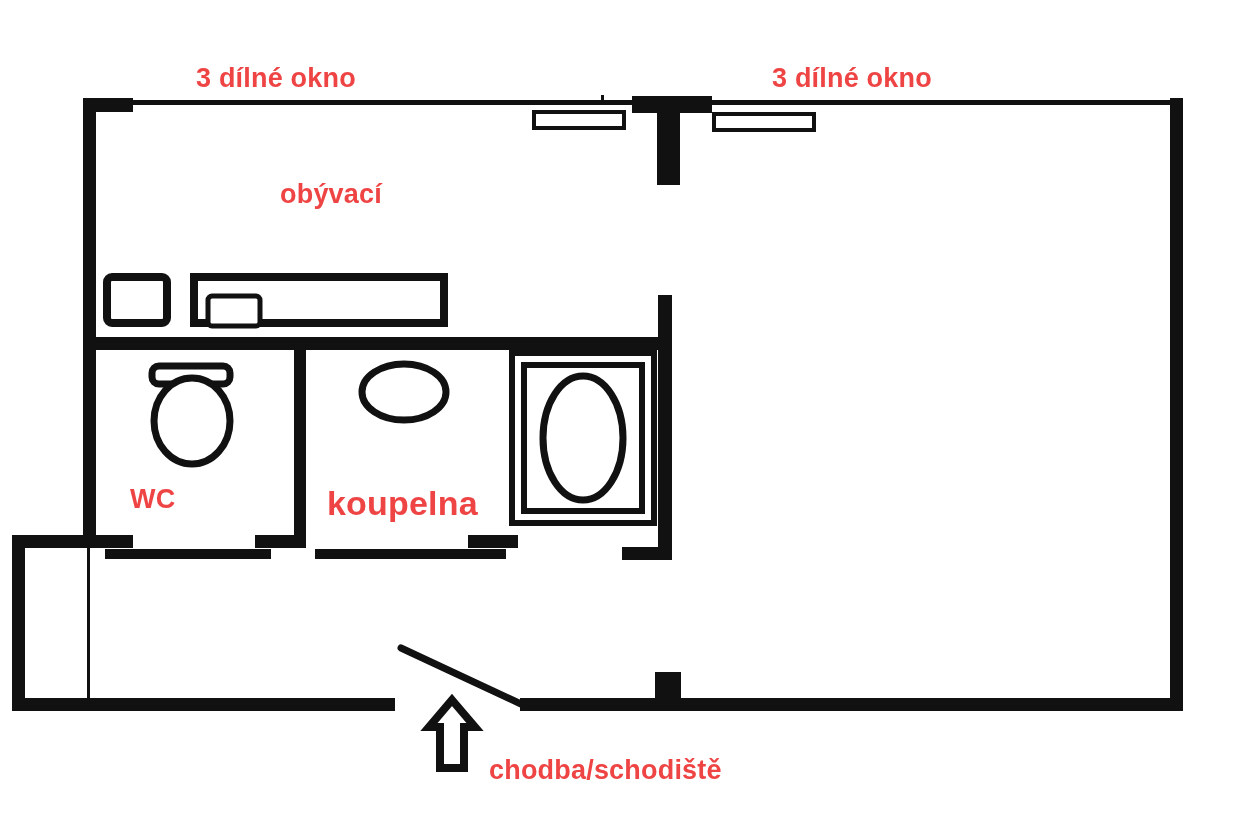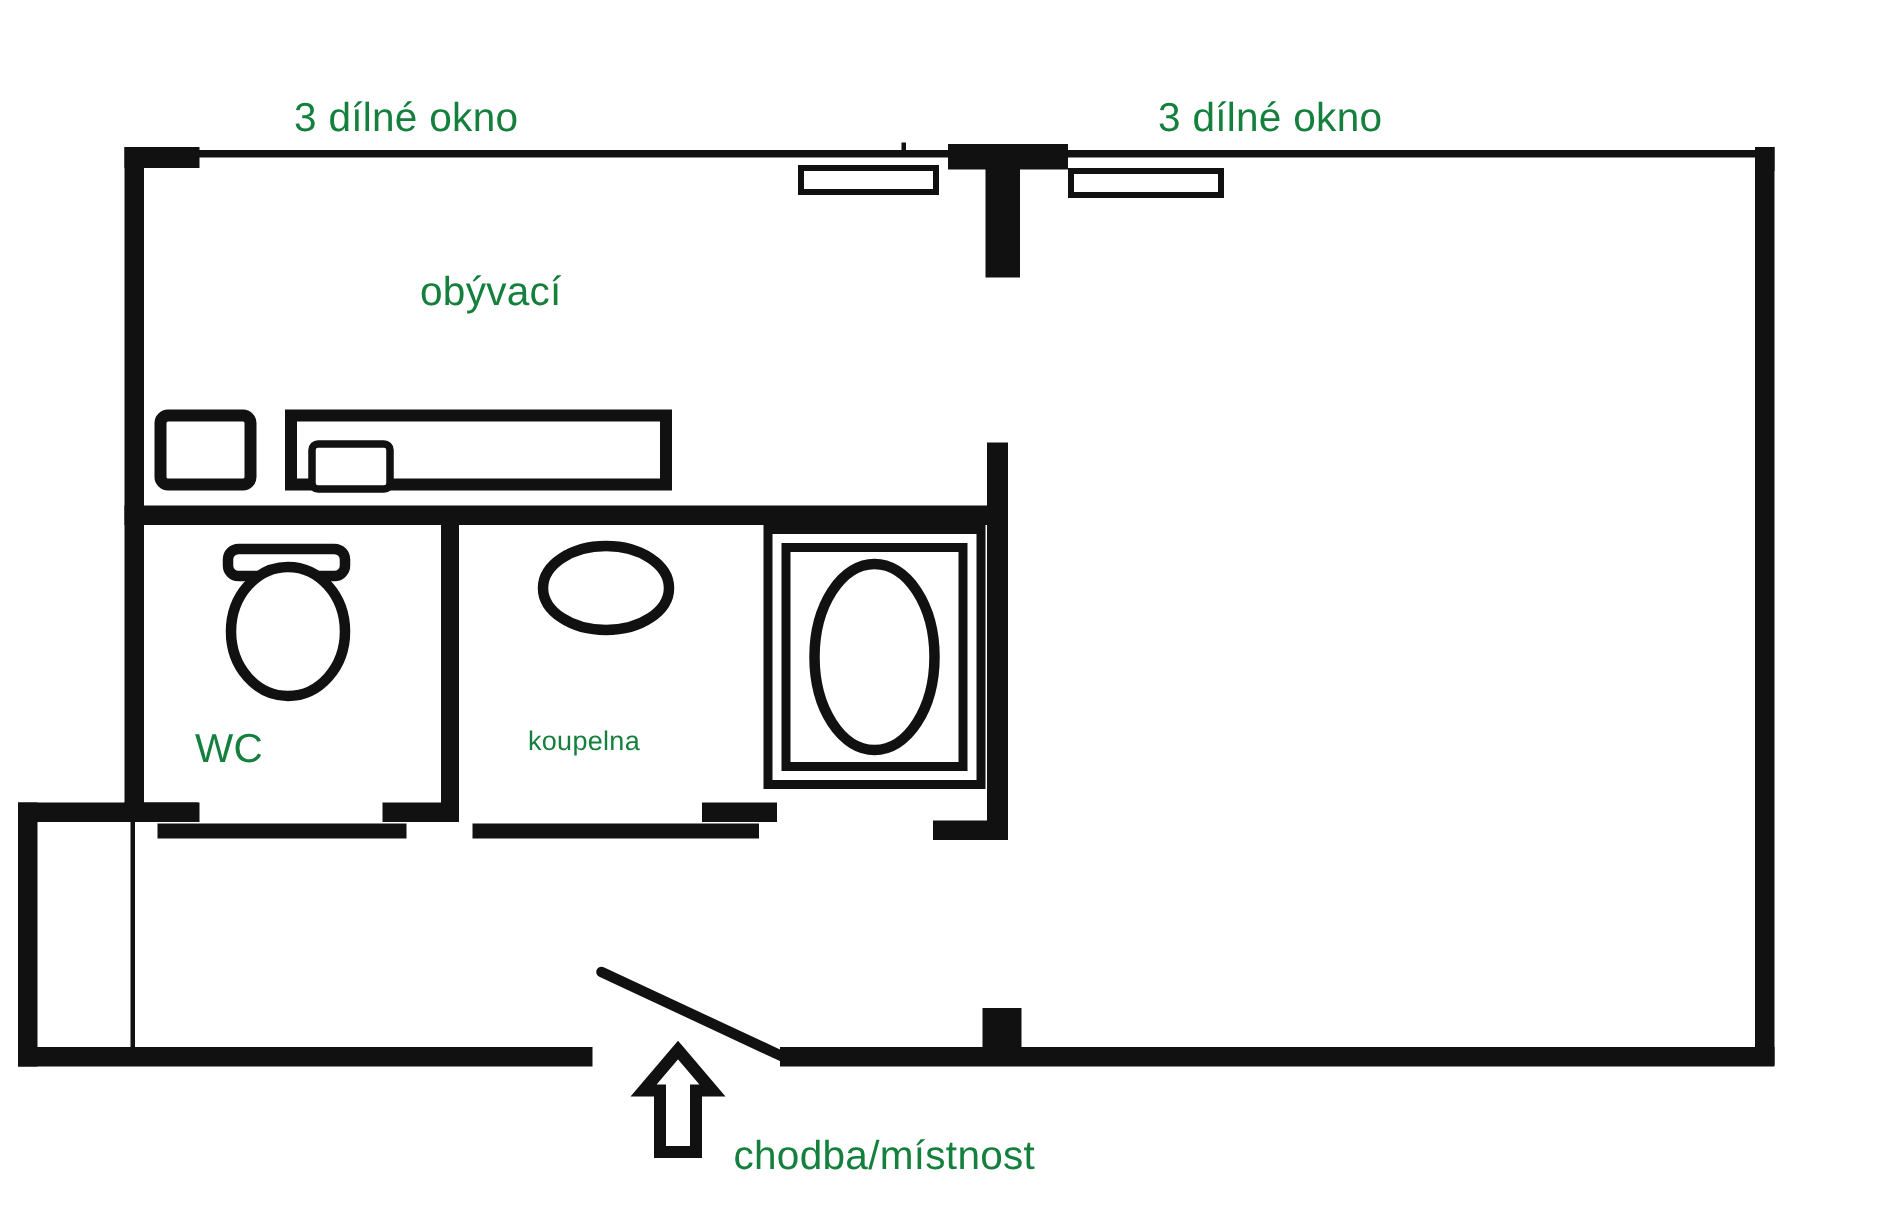--- a/index.html
+++ b/index.html
@@ -22,32 +22,32 @@
   #plan-svg {
     position: absolute;
     left: 0;
     top: 0;
     width: 1260px;
     height: 816px;
     display: block;
   }
   .plan-label {
     position: absolute;
-    color: #15803d;
+    color: #ef4444;
     font-family: "Liberation Sans", sans-serif;
-    font-weight: 400;
+    font-weight: 700;
     white-space: nowrap;
     letter-spacing: 0.2px;
   }
   .lbl-window-left  { left: 196px; top: 63px;  font-size: 27px; }
   .lbl-window-right { left: 772px; top: 63px;  font-size: 27px; }
   .lbl-kitchen      { left: 280px; top: 179px; font-size: 27px; }
   .lbl-living       { left: 823px; top: 370px; font-size: 27px; }
   .lbl-wc           { left: 130px; top: 484px; font-size: 27px; text-align: center; }
-  .lbl-bathroom     { left: 352px; top: 484px; font-size: 18px; }
+  .lbl-bathroom     { left: 327px; top: 484px; font-size: 34px; }
   .lbl-hall         { left: 489px; top: 755px; font-size: 27px; }
 </style>
 </head>
 <body>
 
 <div id="floorplan-root">
 
   <svg id="plan-svg" viewBox="0 0 1260 816">
 
     <g fill="#111111">
@@ -155,15 +155,15 @@
 
   <div class="plan-label lbl-window-right">3 dílné okno</div>
 
   <div class="plan-label lbl-kitchen">obývací</div>
 
 
   <div class="plan-label lbl-wc">WC</div>
 
   <div class="plan-label lbl-bathroom">koupelna</div>
 
-  <div class="plan-label lbl-hall">chodba/místnost</div>
+  <div class="plan-label lbl-hall">chodba/schodiště</div>
 
 </div>
 
 </body></html>

